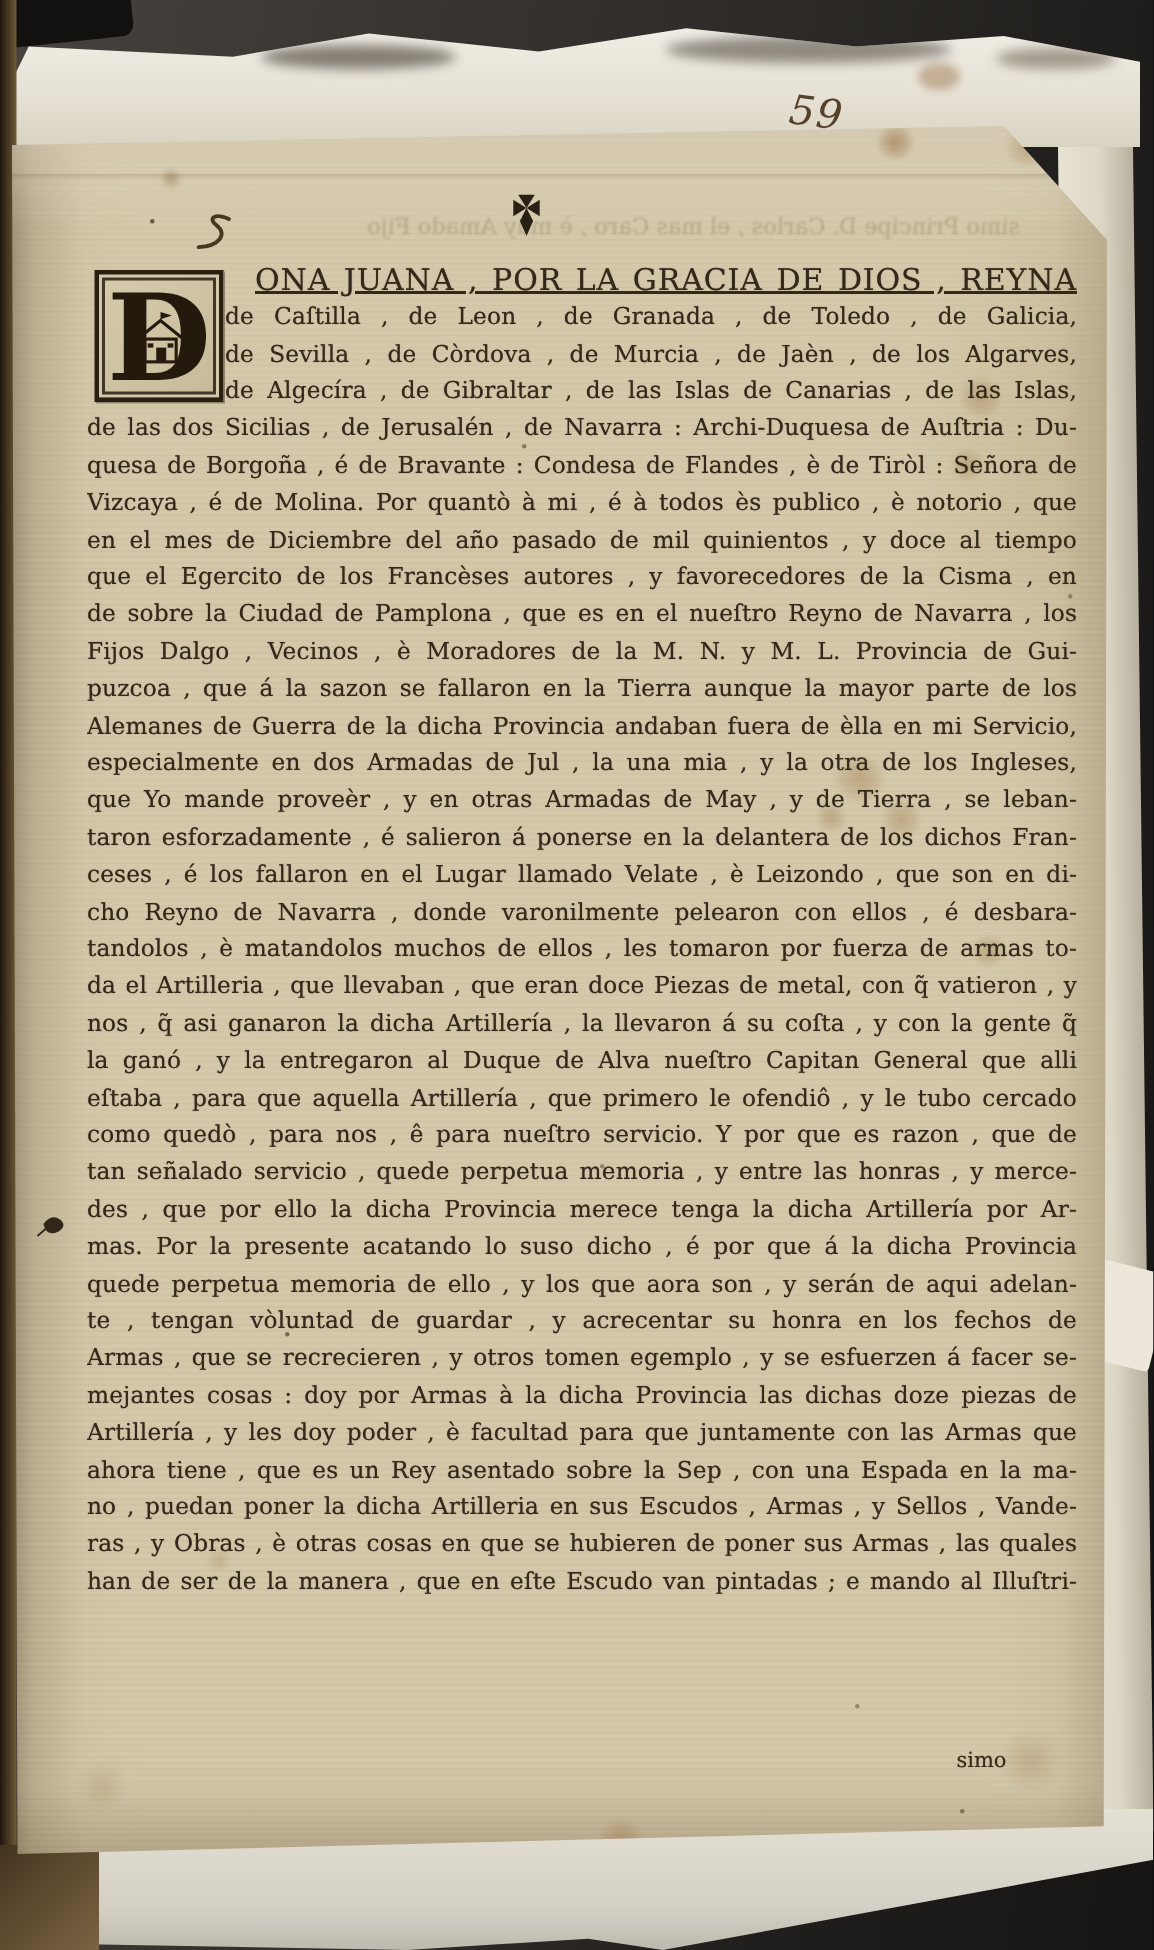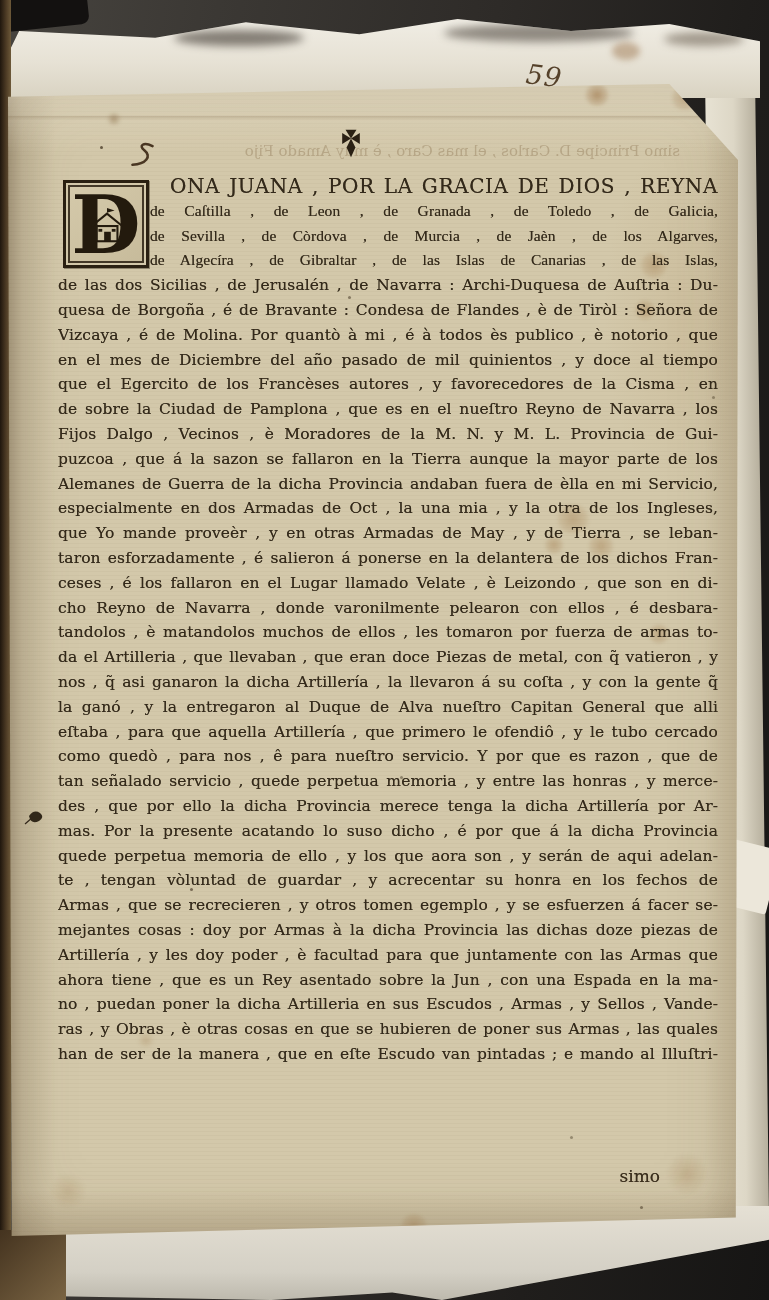--- a/index.html
+++ b/index.html
@@ -93,25 +93,25 @@
            background:linear-gradient(135deg,#d6cbac,#c6ba9a);}
   .dc-letter{position:absolute;left:0;right:0;top:0;text-align:center;font-size:80px;line-height:84px;
              font-weight:bold;color:#231a0d;}
   .dc-house{position:absolute;left:22px;top:24px;width:38px;height:40px;}
 
   
   .text-block{position:absolute;left:50px;top:90px;width:660px;}
   .line{height:24.8px;line-height:24.8px;font-size:15.5px;color:#33291a;
         text-align:justify;text-align-last:justify;letter-spacing:.1px;
         text-shadow:0 0 .6px rgba(51,41,26,.65);overflow:hidden;}
-  .heading{font-size:20px;padding-left:112px;letter-spacing:.6px;}
-  .ind-a{padding-left:92px;font-family:Liberation Serif, serif;}
+  .heading{font-size:20px;padding-left:112px;letter-spacing:.6px;text-decoration:underline;}
+  .ind-a{padding-left:92px;}
   .ind-b{padding-left:96px;}
-  .catchword{position:absolute;left:40px;top:1082px;width:660px;box-sizing:border-box;
-             text-align:right;padding-right:48px;font-size:17px;color:#3a2e1d;
+  .catchword{position:absolute;left:51px;top:1082px;width:660px;box-sizing:border-box;
+             text-align:right;padding-right:48px;font-size:14px;color:#3a2e1d;
              text-shadow:0 0 .6px rgba(51,41,26,.65);}
 </style>
 </head>
 <body>
 
 <div class="photo">
   <div class="bg"></div>
   <div class="spine-top"></div>
 
   <div class="sheet-right"></div>
@@ -184,40 +184,40 @@
         <div class="line ind-a">de Algecíra , de Gibraltar , de las Islas de Canarias , de las Islas,</div>
         <div class="line body">de las dos Sicilias , de Jerusalén , de Navarra : Archi-Duquesa de Auſtria : Du-</div>
         <div class="line body">quesa de Borgoña , é de Bravante : Condesa de Flandes , è de Tiròl : Señora de</div>
         <div class="line body">Vizcaya , é de Molina. Por quantò à mi , é à todos ès publico , è notorio , que</div>
         <div class="line body">en el mes de Diciembre del año pasado de mil quinientos , y doce al tiempo</div>
         <div class="line body">que el Egercito de los Francèses autores , y favorecedores de la Cisma , en</div>
         <div class="line body">de sobre la Ciudad de Pamplona , que es en el nueſtro Reyno de Navarra , los</div>
         <div class="line body">Fijos Dalgo , Vecinos , è Moradores de la M. N. y M. L. Provincia de Gui-</div>
         <div class="line body">puzcoa , que á la sazon se fallaron en la Tierra aunque la mayor parte de los</div>
         <div class="line body">Alemanes de Guerra de la dicha Provincia andaban fuera de èlla en mi Servicio,</div>
-        <div class="line body">especialmente en dos Armadas de Oct , la una mia , y la otra de los Ingleses,</div>
+        <div class="line body">especialmente en dos Armadas de Jul , la una mia , y la otra de los Ingleses,</div>
         <div class="line body">que Yo mande proveèr , y en otras Armadas de May , y de Tierra , se leban-</div>
         <div class="line body">taron esforzadamente , é salieron á ponerse en la delantera de los dichos Fran-</div>
         <div class="line body">ceses , é los fallaron en el Lugar llamado Velate , è Leizondo , que son en di-</div>
         <div class="line body">cho Reyno de Navarra , donde varonilmente pelearon con ellos , é desbara-</div>
         <div class="line body">tandolos , è matandolos muchos de ellos , les tomaron por fuerza de armas to-</div>
         <div class="line body">da el Artilleria , que llevaban , que eran doce Piezas de metal, con q̃ vatieron , y</div>
         <div class="line body">nos , q̃ asi ganaron la dicha Artillería , la llevaron á su coſta , y con la gente q̃</div>
         <div class="line body">la ganó , y la entregaron al Duque de Alva nueſtro Capitan General que alli</div>
         <div class="line body">eſtaba , para que aquella Artillería , que primero le ofendiô , y le tubo cercado</div>
         <div class="line body">como quedò , para nos , ê para nueſtro servicio. Y por que es razon , que de</div>
         <div class="line body">tan señalado servicio , quede perpetua memoria , y entre las honras , y merce-</div>
         <div class="line body">des , que por ello la dicha Provincia merece tenga la dicha Artillería por Ar-</div>
         <div class="line body">mas. Por la presente acatando lo suso dicho , é por que á la dicha Provincia</div>
         <div class="line body">quede perpetua memoria de ello , y los que aora son , y serán de aqui adelan-</div>
         <div class="line body">te , tengan vòluntad de guardar , y acrecentar su honra en los fechos de</div>
         <div class="line body">Armas , que se recrecieren , y otros tomen egemplo , y se esfuerzen á facer se-</div>
         <div class="line body">mejantes cosas : doy por Armas à la dicha Provincia las dichas doze piezas de</div>
         <div class="line body">Artillería , y les doy poder , è facultad para que juntamente con las Armas que</div>
-        <div class="line body">ahora tiene , que es un Rey asentado sobre la Jun , con una Espada en la ma-</div>
+        <div class="line body">ahora tiene , que es un Rey asentado sobre la Sep , con una Espada en la ma-</div>
         <div class="line body">no , puedan poner la dicha Artilleria en sus Escudos , Armas , y Sellos , Vande-</div>
         <div class="line body">ras , y Obras , è otras cosas en que se hubieren de poner sus Armas , las quales</div>
         <div class="line body">han de ser de la manera , que en eſte Escudo van pintadas ; e mando al Illuſtri-</div>
       </div>
 
     <div class="catchword">simo</div>
 
     <div class="inkblot">
       <svg width="24" height="22" viewBox="0 0 24 22">
         <path d="M5 10 q5 -7 11 -3 q5 4 -1 8 q-8 4 -10 -5" fill="#2f2619"></path>

